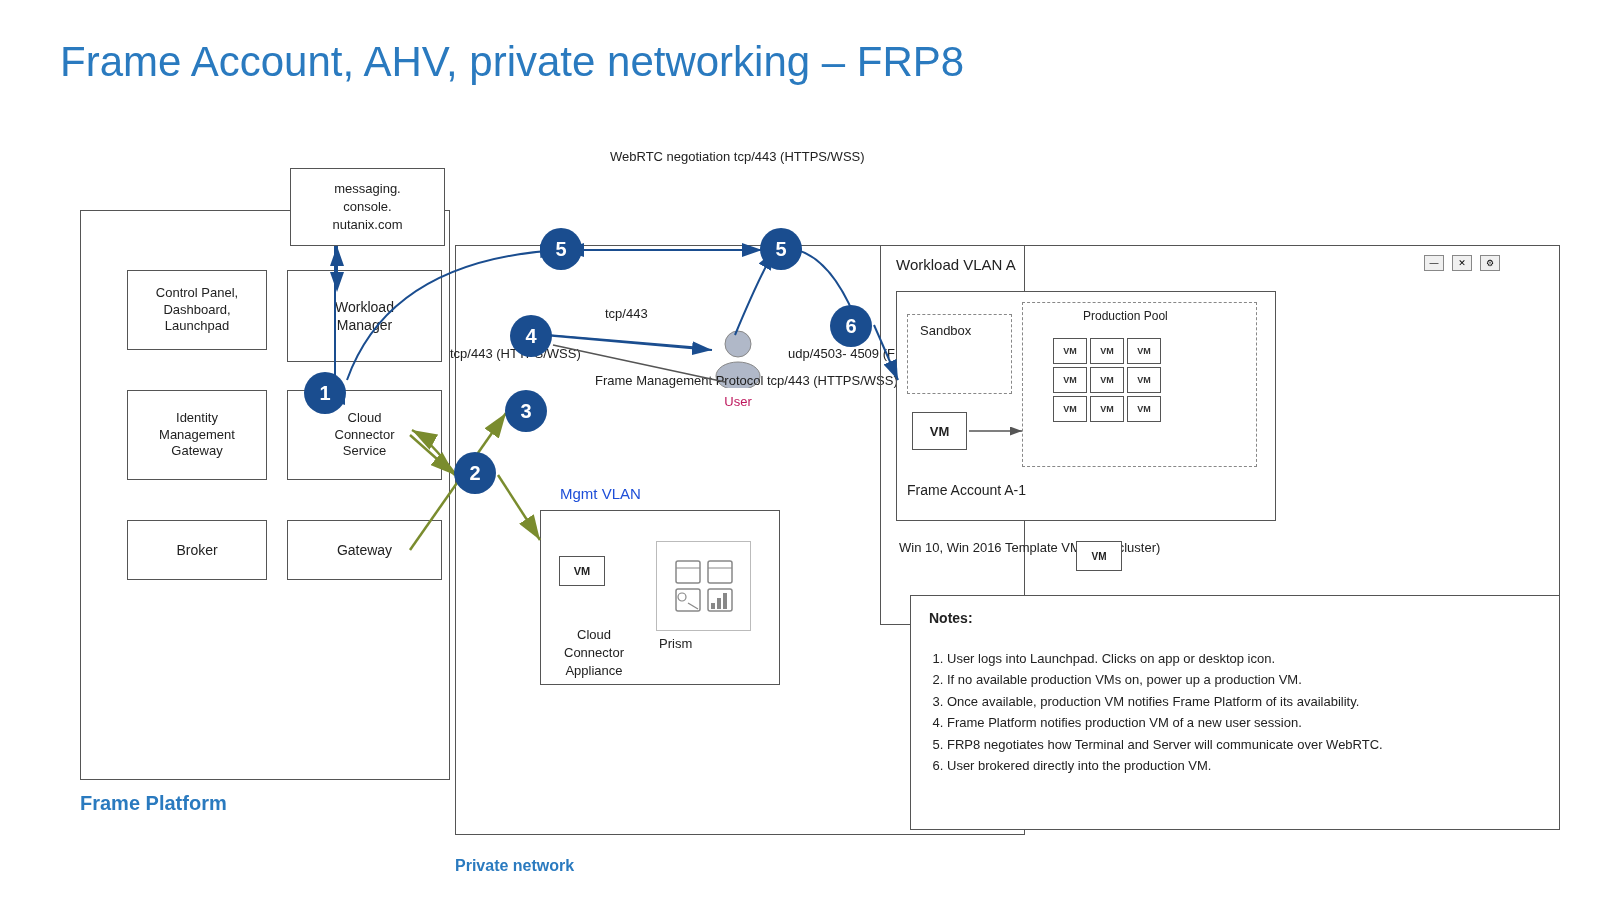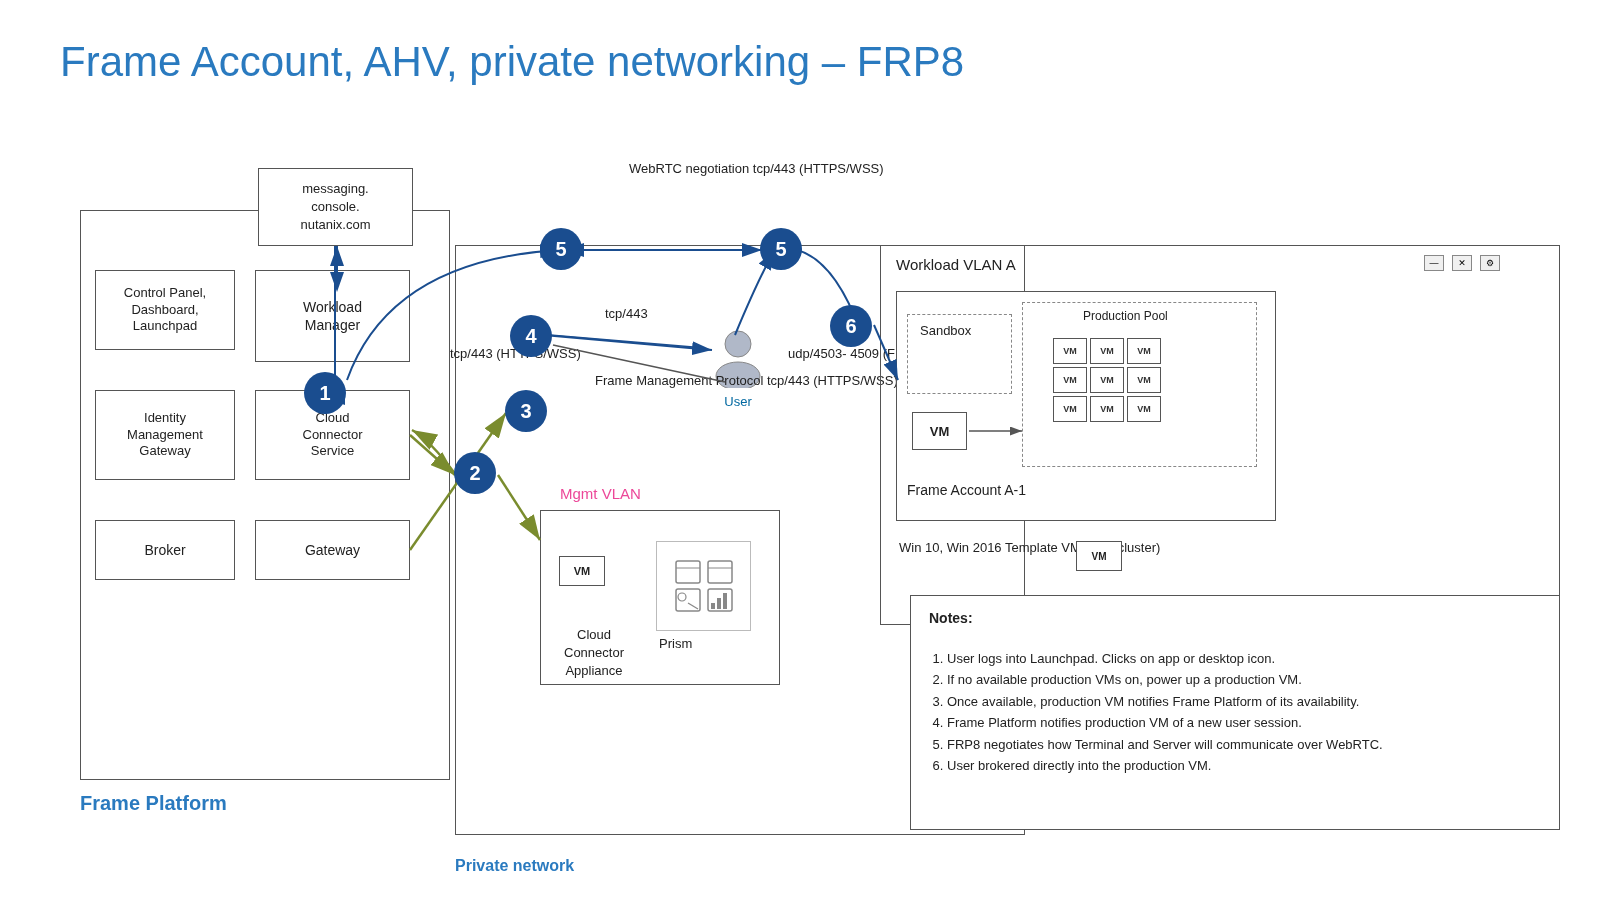--- a/index.html
+++ b/index.html
@@ -54,20 +54,21 @@
       position: absolute;
       border: 1.5px solid #555;
       background: white;
       display: flex;
       align-items: center;
       justify-content: center;
       text-align: center;
       font-size: 14px;
       color: #222;
       line-height: 1.3;
+      margin-left: 32px;
     }
 
     
     .box-control-panel {
       left: 55px;
       top: 150px;
       width: 140px;
       height: 80px;
     }
     .box-identity {
@@ -138,21 +139,21 @@
       font-size: 16px;
       font-weight: 600;
     }
 
     
     .mgmt-vlan-label {
       position: absolute;
       left: 520px;
       top: 365px;
       font-size: 15px;
-      color: #ec4899;
+      color: #1d4ed8;
       font-weight: 500;
     }
 
     
     .vm-box-small {
       position: absolute;
       border: 1.5px solid #555;
       background: white;
       width: 46px;
       height: 30px;
@@ -350,21 +351,21 @@
 Connector
 Appliance</div>
     <div style="position:absolute;left:118px;top:125px;font-size:13px;color:#222;">Prism</div>
   </div>
 
   <div style="position:absolute;left:668px;top:208px;text-align:center;width:60px;">
     <svg width="50" height="60" viewBox="0 0 50 60">
       <circle cx="25" cy="16" r="13" fill="#b0b8c8" stroke="#888" stroke-width="1"></circle>
       <ellipse cx="25" cy="48" rx="22" ry="14" fill="#b0b8c8" stroke="#888" stroke-width="1"></ellipse>
     </svg>
-    <div style="font-size:13px;color:#0369a1;margin-top:2px;">User</div>
+    <div style="font-size:13px;color:#be185d;margin-top:2px;">User</div>
   </div>
 
   <div class="circle-num" style="left:264px;top:252px;">
       <span>1</span>
     </div>
 
   <div class="circle-num" style="left:414px;top:332px;">
       <span>2</span>
     </div>
 
@@ -381,21 +382,21 @@
     </div>
 
   <div class="circle-num" style="left:720px;top:108px;">
       <span>5</span>
     </div>
 
   <div class="circle-num" style="left:790px;top:185px;">
       <span>6</span>
     </div>
 
-  <div class="ann-text" style="left:570px;top:40px;margin-left:19px;">WebRTC negotiation
+  <div class="ann-text" style="left:570px;top:28px;">WebRTC negotiation
 tcp/443 (HTTPS/WSS)</div>
   <div class="ann-text" style="left:565px;top:185px;">tcp/443</div>
   <div class="ann-text" style="left:410px;top:225px;">tcp/443
 (HTTPS/WSS)</div>
   <div class="ann-text" style="left:748px;top:225px;text-align:left;">udp/4503-
 4509 (FRP 8)</div>
   <div class="ann-text" style="left:555px;top:252px;text-align:left;">Frame Management Protocol
 tcp/443 (HTTPS/WSS), initiated by
 FGA</div>
 

